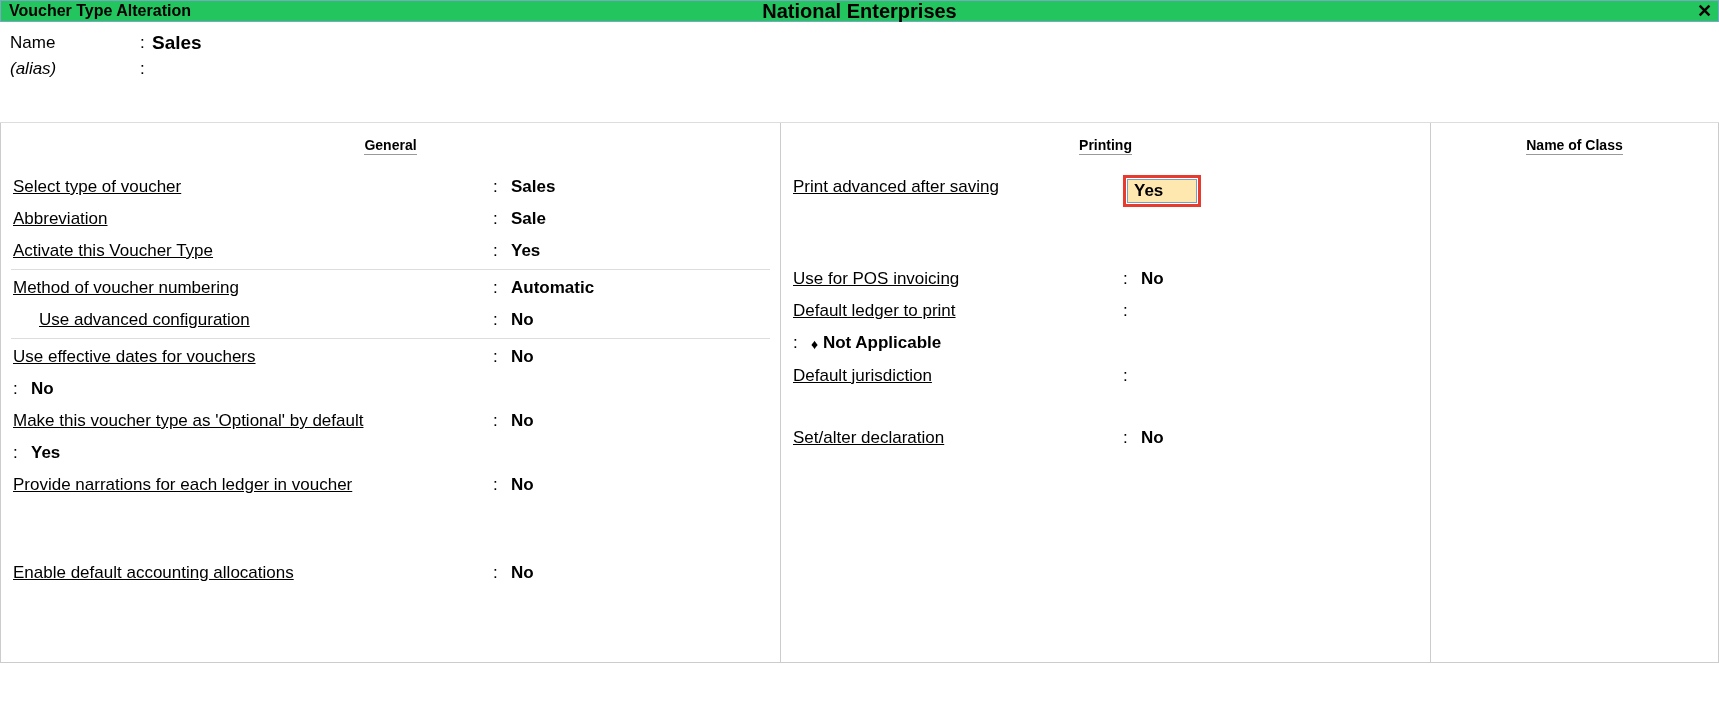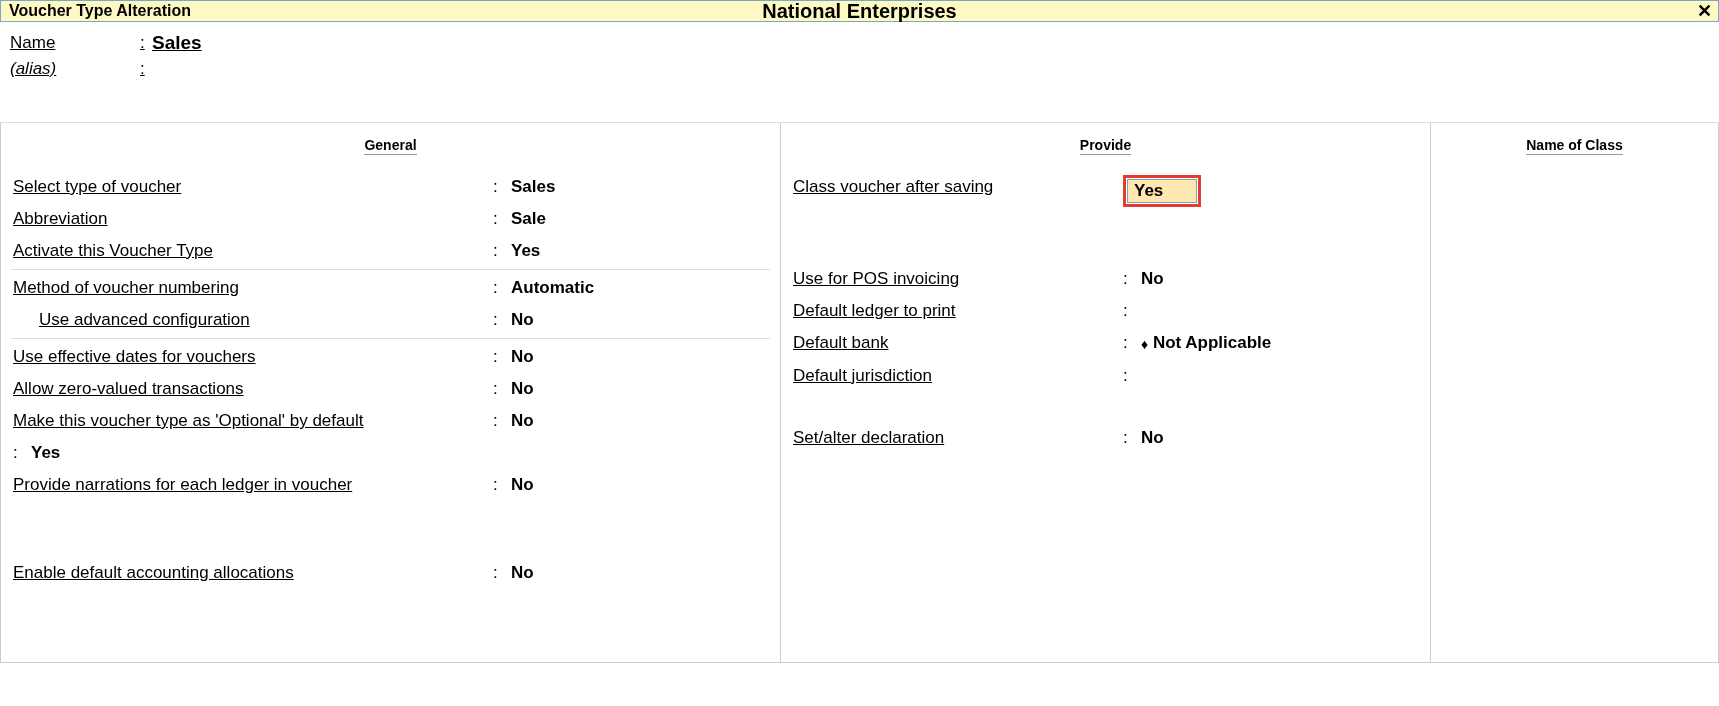--- a/index.html
+++ b/index.html
@@ -8,21 +8,21 @@
     padding: 0;
   }
   body {
     font-family: Arial, Helvetica, sans-serif;
     font-size: 17px;
     color: #000;
     background: #fff;
     width: 1719px;
   }
   .titlebar {
-    background: #fef9c3;
+    background: #22c55e;
     height: 22px;
     display: flex;
     align-items: center;
     position: relative;
     border: 1px solid #7aa8c4;
   }
   .titlebar-left {
     position: absolute;
     left: 8px;
     font-weight: bold;
@@ -44,21 +44,20 @@
     line-height: 18px;
   }
   .header-area {
     padding: 8px 10px 40px 10px;
     border-bottom: 1px solid #ddd;
   }
   .header-row {
     display: flex;
     align-items: flex-start;
     line-height: 26px;
-    text-decoration: underline;
   }
   .header-label {
     width: 130px;
   }
   .header-colon {
     width: 12px;
   }
   .header-value {
     font-weight: bold;
     font-size: 19px;
@@ -216,21 +215,20 @@
     </div>
 
     <div class="divider"></div>
 
     <div class="field-row">
       <span class="field-label">Use effective dates for vouchers</span>
       <span class="field-colon">:</span>
       <span class="field-value">No</span>
     </div>
     <div class="field-row">
-      <span class="field-label">Allow zero-valued transactions</span>
       <span class="field-colon">:</span>
       <span class="field-value">No</span>
     </div>
     <div class="field-row">
       <span class="field-label">Make this voucher type as 'Optional' by default</span>
       <span class="field-colon">:</span>
       <span class="field-value">No</span>
     </div>
     <div class="field-row">
       <span class="field-colon">:</span>
@@ -245,43 +243,42 @@
     <div class="gap"></div>
 
     <div class="field-row">
       <span class="field-label">Enable default accounting allocations</span>
       <span class="field-colon">:</span>
       <span class="field-value">No</span>
     </div>
   </div>
 
   <div class="col col-printing">
-    <div class="section-title"><span>Provide</span></div>
+    <div class="section-title"><span>Printing</span></div>
 
     <div class="print-first-row">
-      <span class="field-label">Class voucher after saving</span>
+      <span class="field-label">Print advanced after saving</span>
       <span class="highlight-box">
         <span class="highlight-inner">Yes</span>
       </span>
     </div>
 
     <div class="gap"></div>
 
     <div class="field-row">
       <span class="field-label">Use for POS invoicing</span>
       <span class="field-colon">:</span>
       <span class="field-value">No</span>
     </div>
     <div class="field-row">
       <span class="field-label">Default ledger to print</span>
       <span class="field-colon">:</span>
       <span class="field-value"></span>
     </div>
     <div class="field-row">
-      <span class="field-label">Default bank</span>
       <span class="field-colon">:</span>
       <span class="field-value"><span class="diamond">♦</span>&nbsp;<span>Not Applicable</span></span>
     </div>
     <div class="field-row">
       <span class="field-label">Default jurisdiction</span>
       <span class="field-colon">:</span>
       <span class="field-value"></span>
     </div>
 
     <div class="gap-sm"></div>

